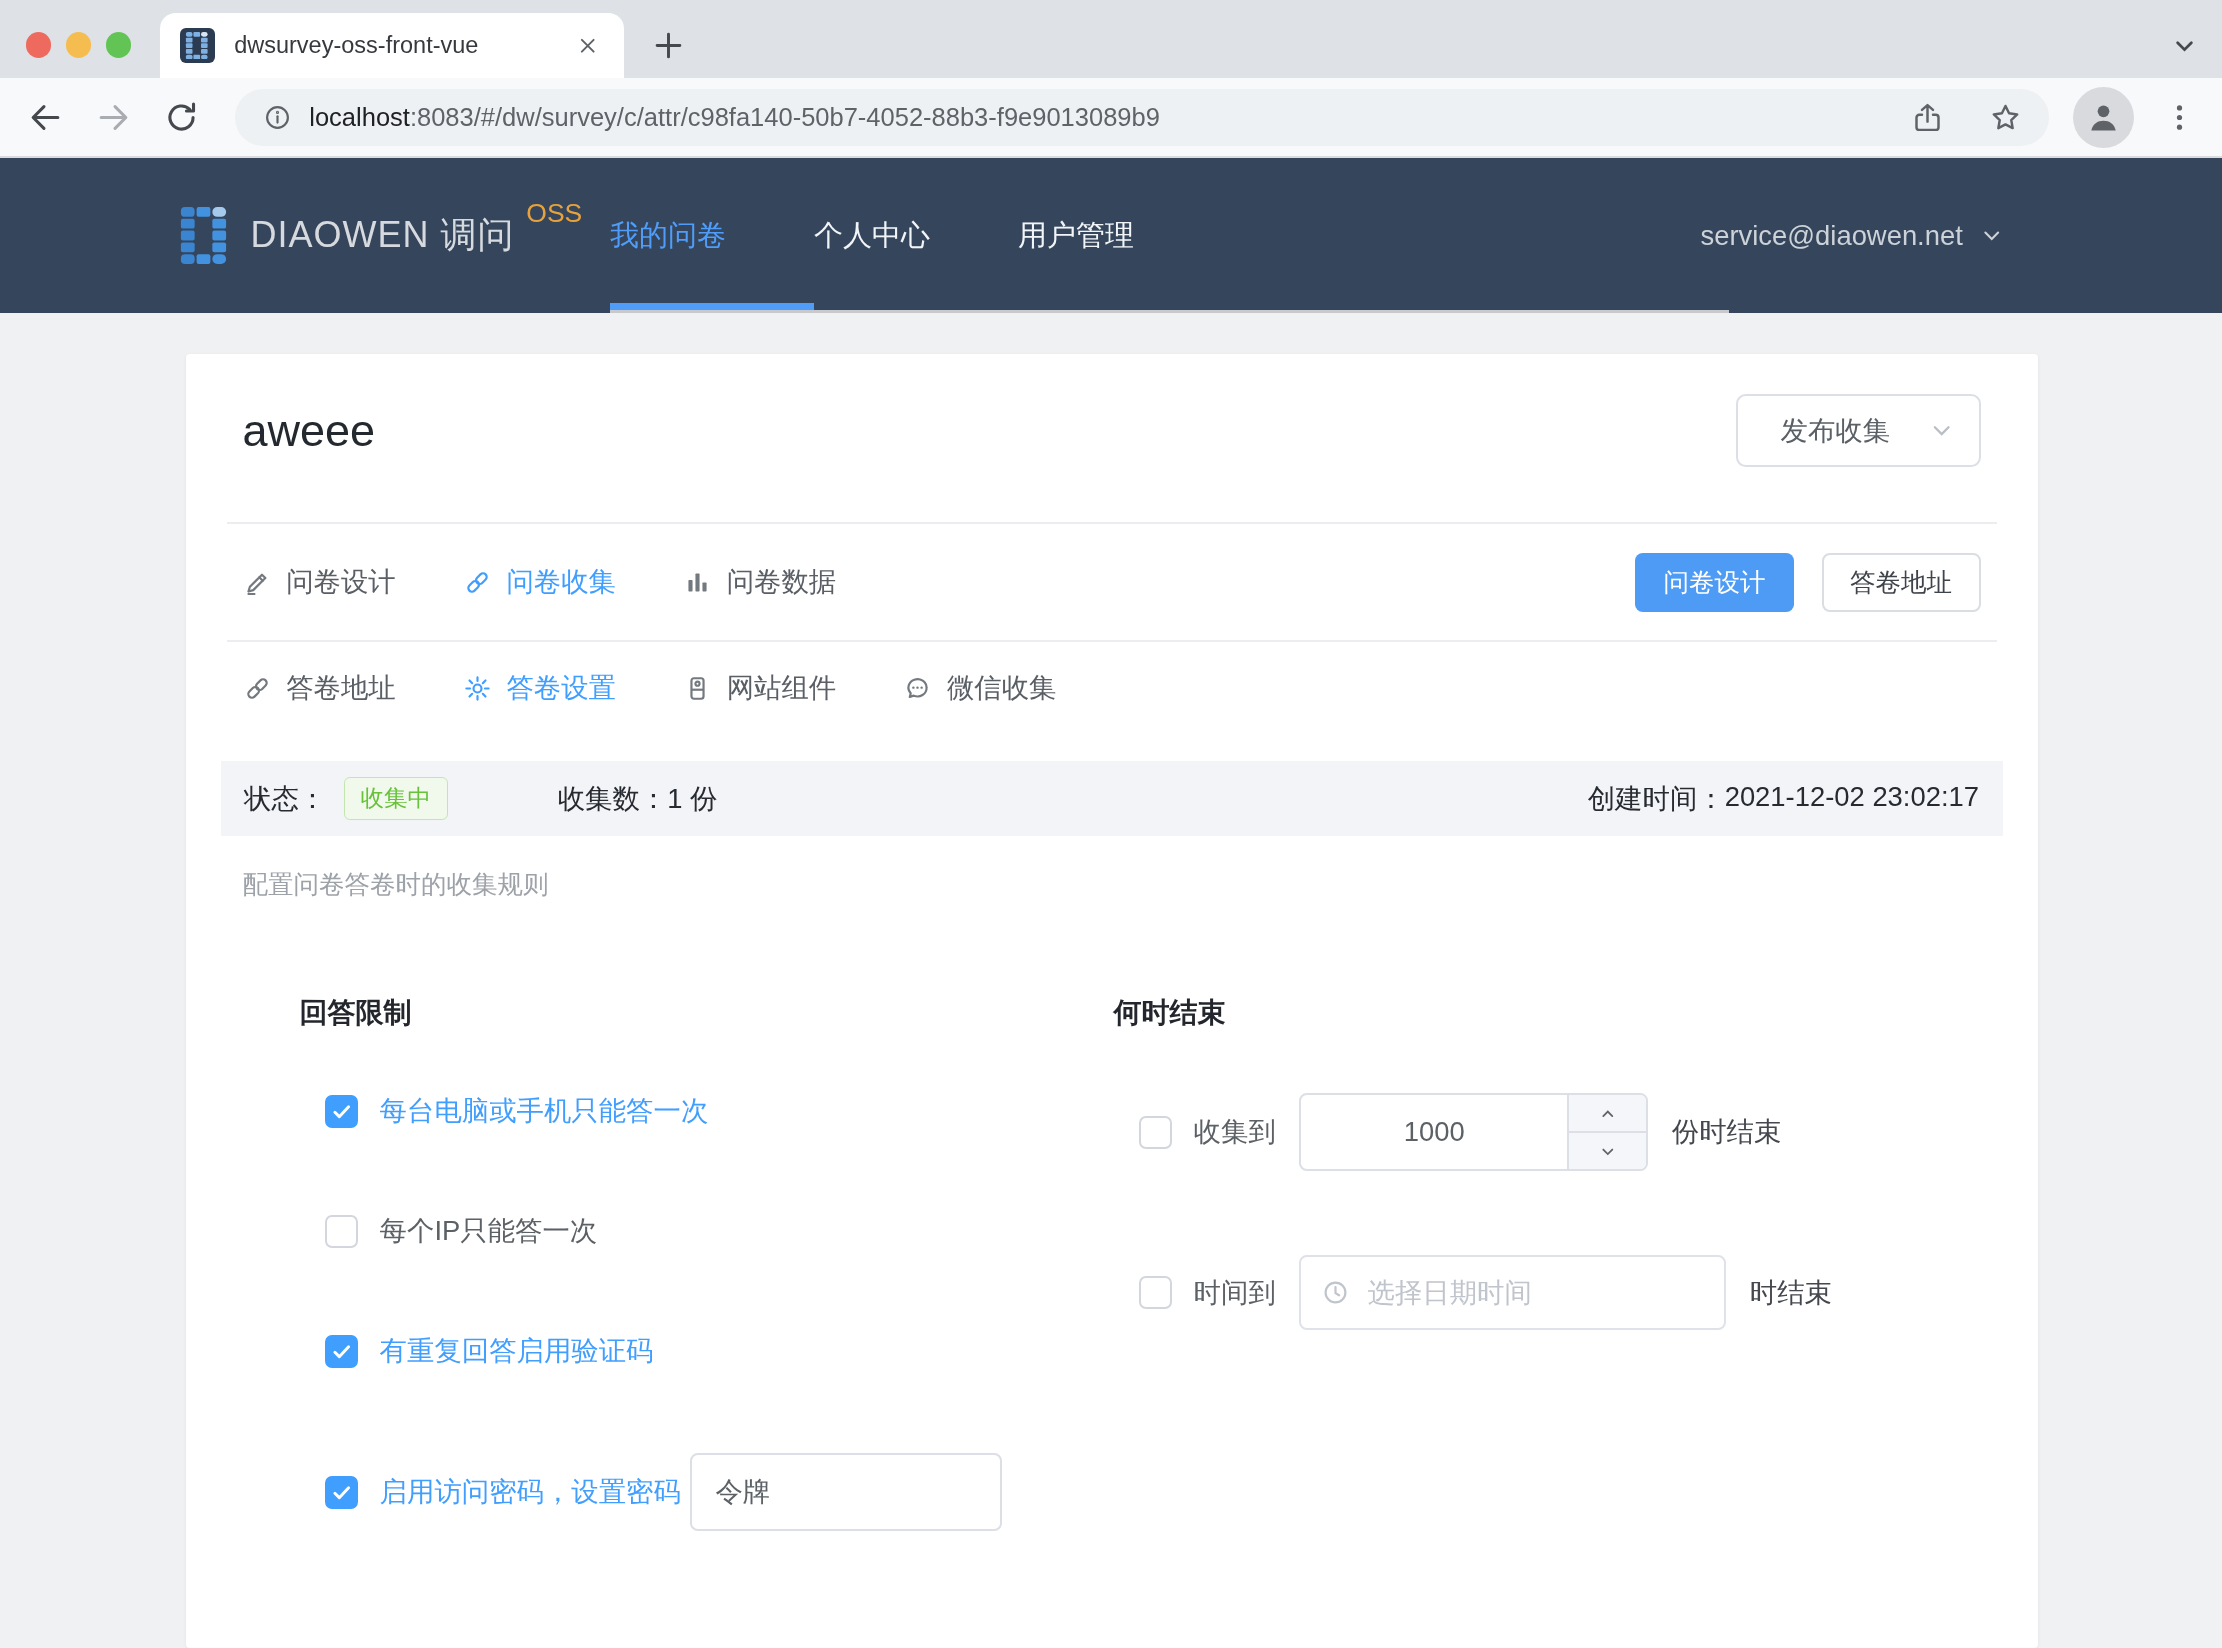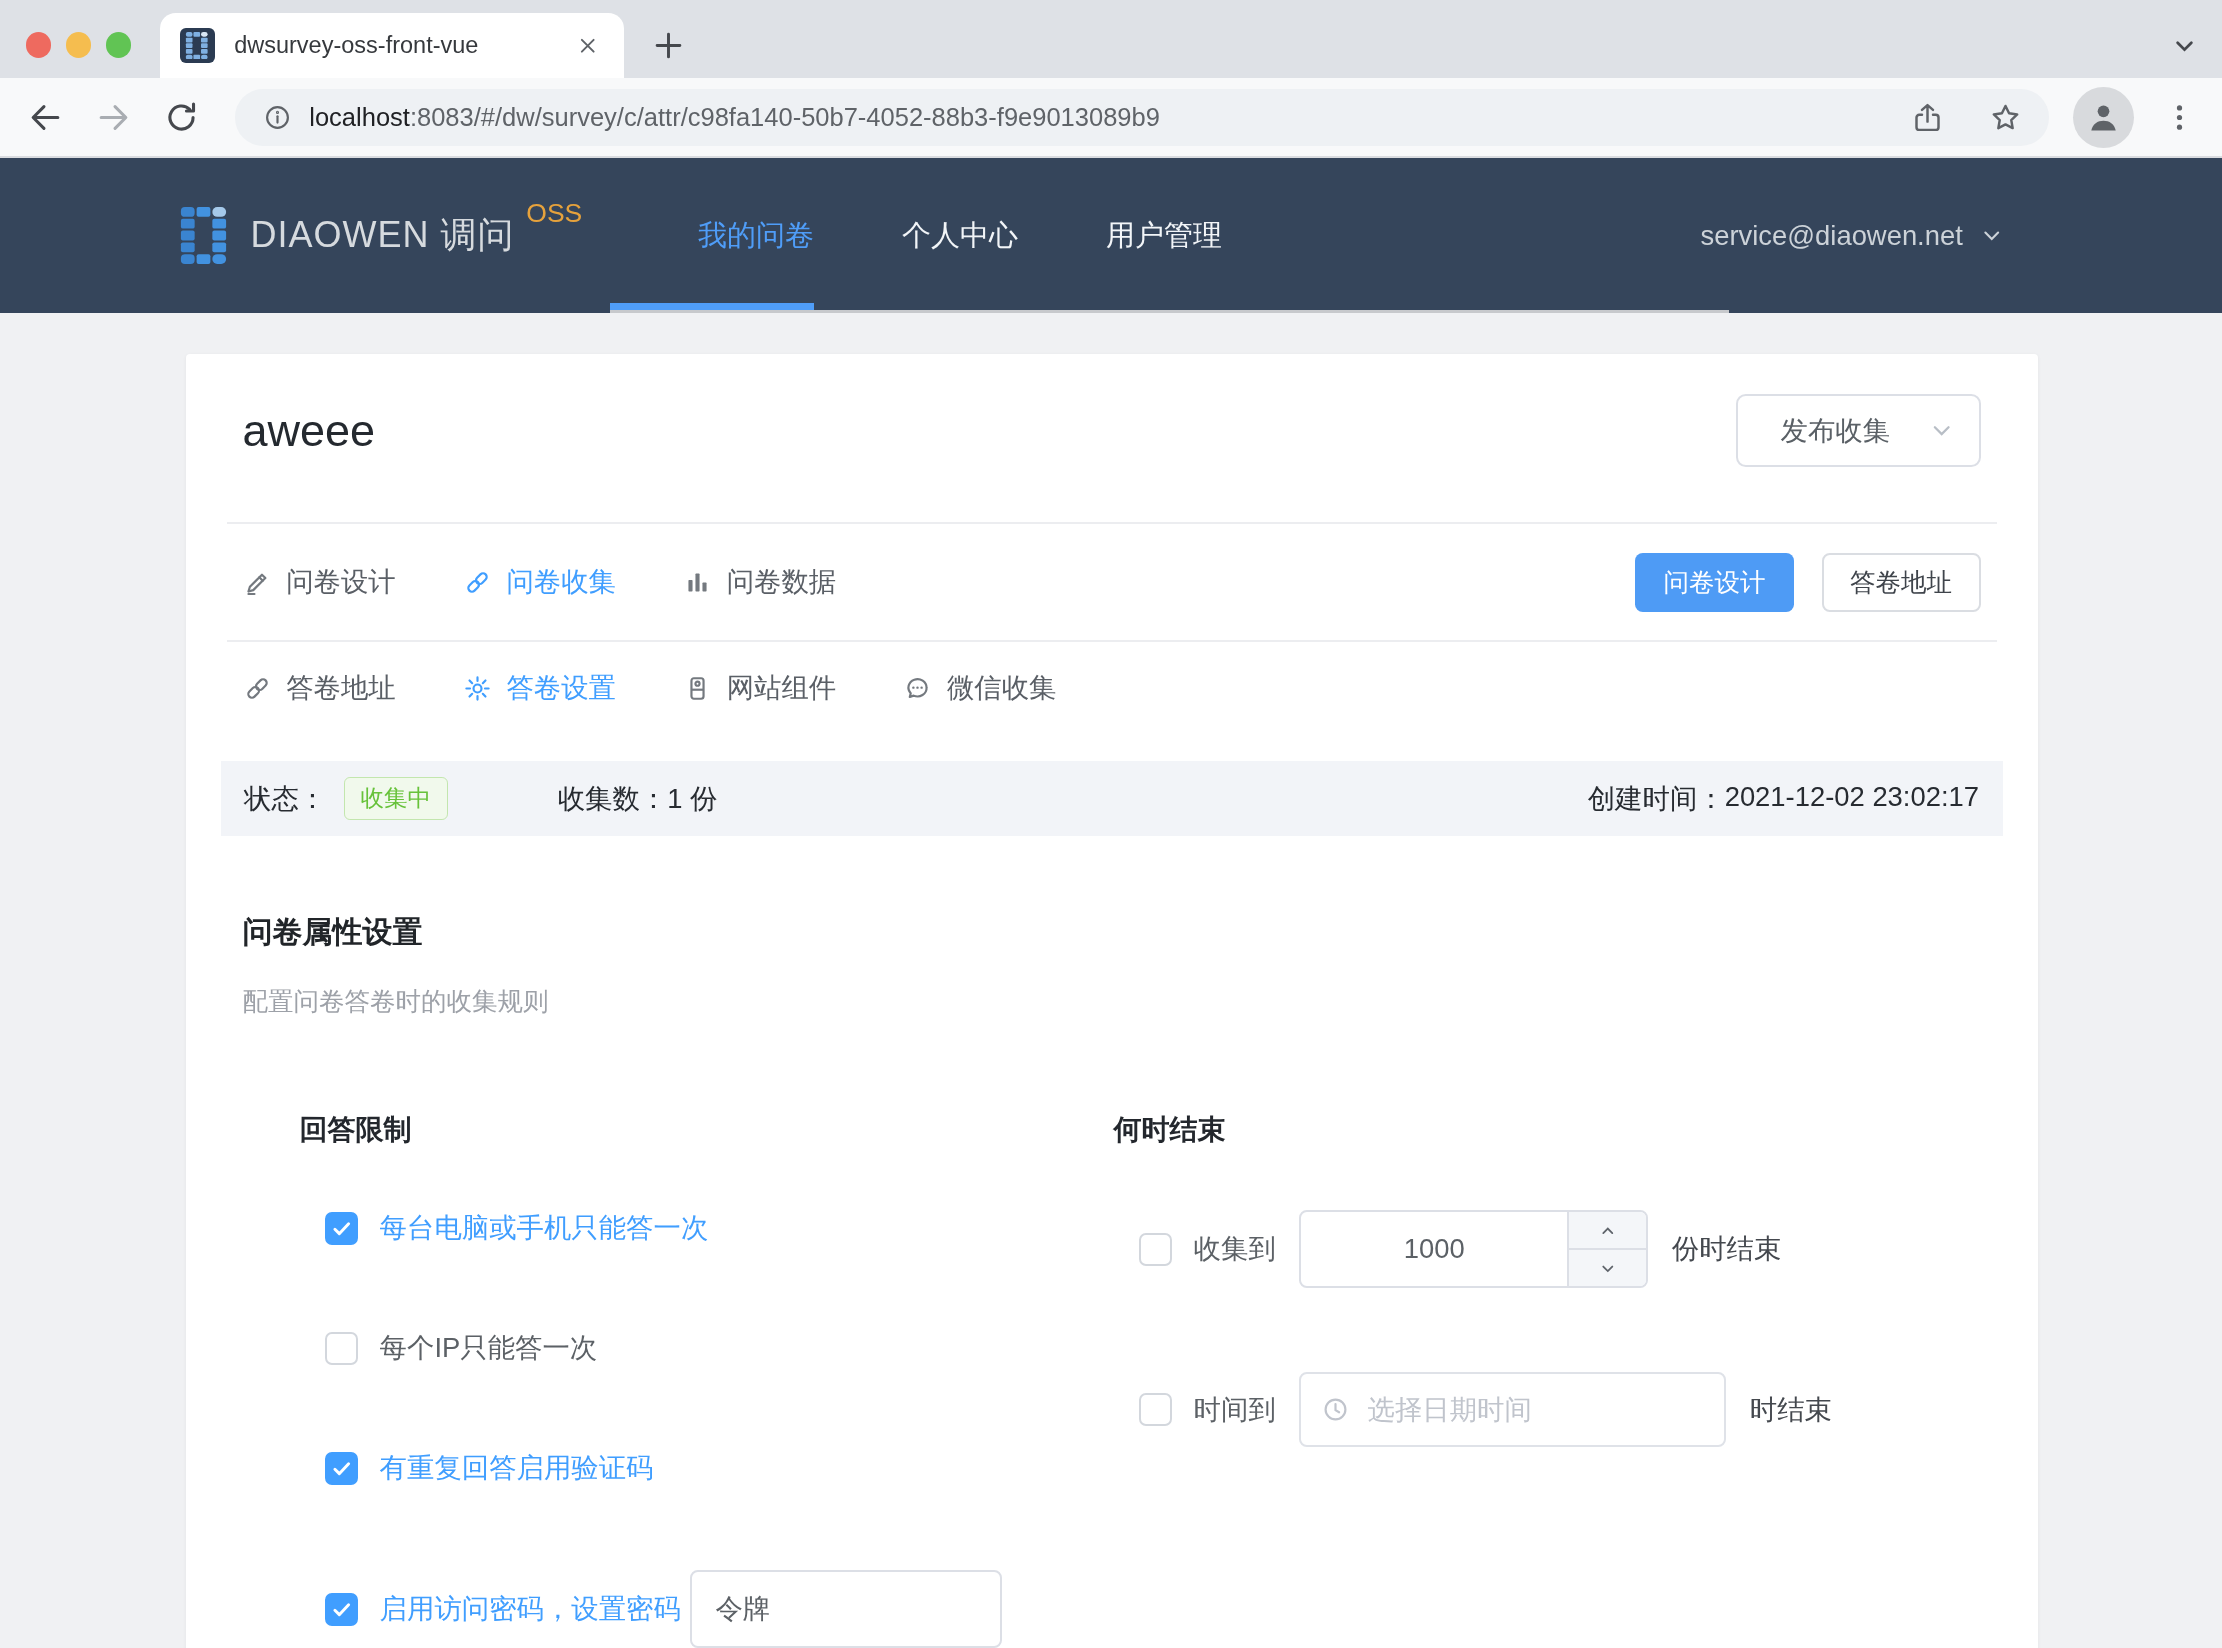--- a/index.html
+++ b/index.html
@@ -36,21 +36,21 @@
   .avatar{width:61px;height:61px;border-radius:50%;background:#d8dadd;color:#5f6368;display:flex;align-items:center;justify-content:center;cursor:pointer;flex:none}
   .avatar svg{width:39px;height:39px}
   .dots{margin-left:29px;width:33px;height:33px;color:#5f6368;cursor:pointer;flex:none}
 
   
   .appheader{height:155px;background:#35455b;position:relative;display:flex;align-items:center}
   .logo{margin-left:180px;width:47px;height:57px;flex:none}
   .brand{margin-left:23.5px;font-size:36px;color:#d6dade;letter-spacing:1px;white-space:nowrap}
   .brand-badge{margin-left:11.8px;font-size:26.5px;color:#e6a23c;position:relative;top:-21.6px}
   .mainnav{position:absolute;left:610px;top:0;height:100%;display:flex}
-  .nav-item{width:204px;display:flex;align-items:center;justify-content:flex-end;font-size:29px;color:#f2f5f8;cursor:pointer;position:relative}
+  .nav-item{width:204px;display:flex;align-items:center;justify-content:flex-start;font-size:29px;color:#f2f5f8;cursor:pointer;position:relative}
   .nav-item.on{color:#4f9df8}
   .nav-item.on::after{content:"";position:absolute;left:0;bottom:2.9px;width:100%;height:6.9px;background:#4f9df8}
   .nav-shadow{position:absolute;left:610px;bottom:0;width:1119px;height:2.9px;background:#c7c9cc}
   .account{position:absolute;right:219px;top:0;height:100%;display:flex;align-items:center;gap:15.7px;color:#ccd2d8;font-size:27.4px;cursor:pointer}
   .account .chev{width:25.5px;height:25.5px}
 
   
   .page{padding-top:41px}
   .card{width:1852px;margin:0 auto;background:#fff;min-height:1294px;border-radius:3.9px;
         box-shadow:0 1px 3.9px rgba(0,0,0,.06);padding-bottom:29px}
@@ -351,21 +351,20 @@
       <span class="count">
         <span>收集数：</span>
         <span>1 份</span>
       </span>
       <span class="created">
         <span>创建时间：</span>
         <span>2021-12-02 23:02:17</span>
       </span>
     </div>
 
-    <div class="section-title">问卷属性设置</div>
     <div class="section-sub">配置问卷答卷时的收集规则</div>
 
     <div class="columns">
 
       <div class="col-left">
         <div class="col-head">回答限制</div>
 
         <div class="row on">
           <span class="cb">
             <svg viewBox="0 0 24 24" fill="none" stroke="currentColor" stroke-width="3" stroke-linecap="round" stroke-linejoin="round">

